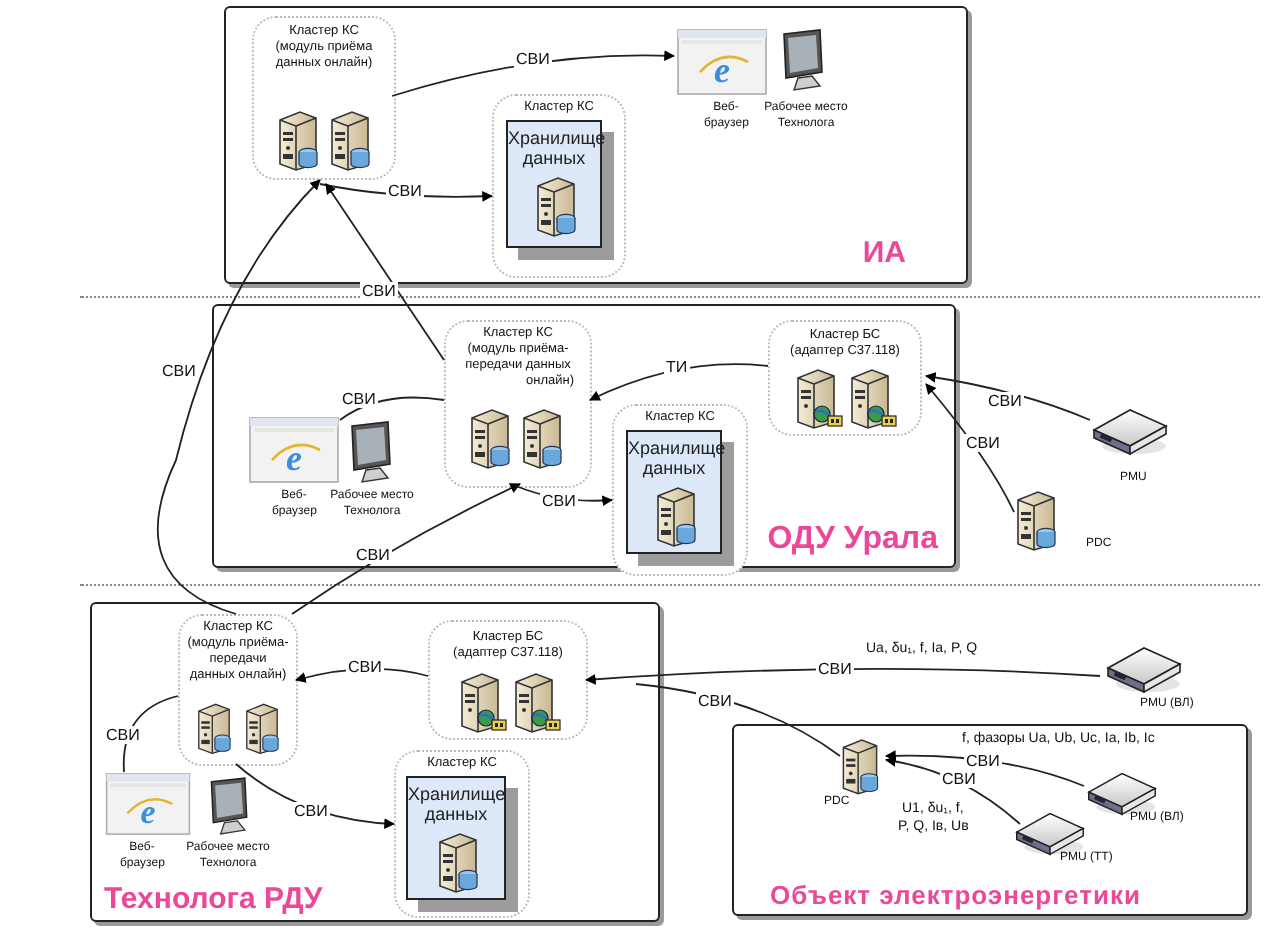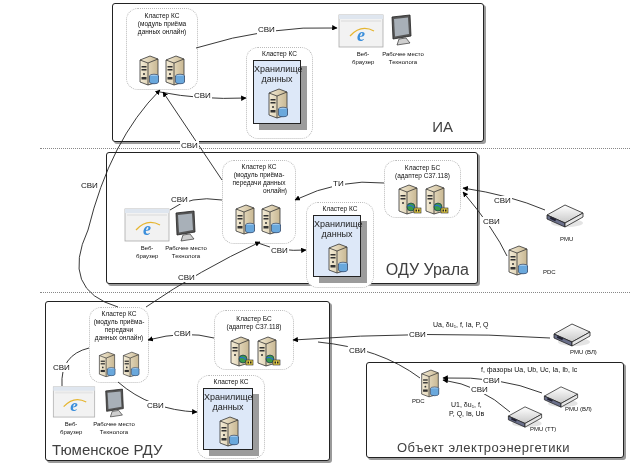--- a/index.html
+++ b/index.html
@@ -11,44 +11,44 @@
   .sep { position: absolute; left: 40px; right: 10px; border-top: 1px dotted #888; height: 0; }
   .cluster { position: absolute; border: 1px dotted #bbb; border-radius: 12px; background: #fff; }
   .cl-title { position: absolute; left: 0; right: 0; text-align: center; font-size: 6.5px; line-height: 8px; color: #111; }
   .storage { position: absolute; background: #dde8f8; border: 1.3px solid #222;
              box-shadow: 6px 6px 0 #9c9c9c; }
   .storage-title { position: absolute; left: 0; right: 0; top: 3px; text-align: center;
                    font-size: 9px; line-height: 10px; color: #222; }
   .lbl { position: absolute; font-size: 8px; color: #111; white-space: nowrap; background: #fff; line-height: 9px; padding: 0 1px; }
   .lbl.nobg { background: transparent; }
   .small { position: absolute; font-size: 6px; color: #111; white-space: nowrap; text-align: center; line-height: 8px; }
-  .region-title { position: absolute; font-weight: normal; color: #404040; white-space: nowrap; }
+  .region-title { position: absolute; font-weight: bold; color: #ec4899; white-space: nowrap; }
   svg.lines { position: absolute; left: 0; top: 0; }
   .icon { position: absolute; }
 </style>
 </head>
 <body>
 
 <div class="sep" style="top:148px;"></div>
 <div class="sep" style="top:292px;"></div>
 
 <div class="region" style="left:112px; top:3px; width:370px; height:137px;">
   <div class="region-title" style="right:30px; bottom:6px; font-size:15px;">ИА</div>
 </div>
 
 <div class="region" style="left:106px; top:152px; width:370px; height:130px;">
   <div class="region-title" style="right:8px; bottom:4px; font-size:16px;">ОДУ Урала</div>
 </div>
 
 <div class="region" style="left:45px; top:301px; width:283px; height:158px;">
-  <div class="region-title" style="left:6px; bottom:2px; font-size:15px;">Тюменское РДУ</div>
+  <div class="region-title" style="left:6px; bottom:2px; font-size:15px;">Технолога РДУ</div>
 </div>
 
 <div class="region" style="left:366px; top:362px; width:256px; height:94px;">
-  <div class="region-title" style="left:30px; bottom:2px; font-size:13px; letter-spacing:0.5px;">Объект электроэнергетики</div>
+  <div class="region-title" style="left:18px; bottom:2px; font-size:13px; letter-spacing:0.5px;">Объект электроэнергетики</div>
 </div>
 
 <div class="cluster" style="left:126px; top:8px; width:70px; height:80px;">
   <div class="cl-title" style="top:3px;">
     <div>Кластер КС</div>
     <div>(модуль приёма</div>
     <div>данных онлайн)</div>
   </div>
   <svg class="icon" style="left:9px; top:45px;" width="26" height="32" viewBox="0 0 26 32">
       <use href="#srv-db"></use>

